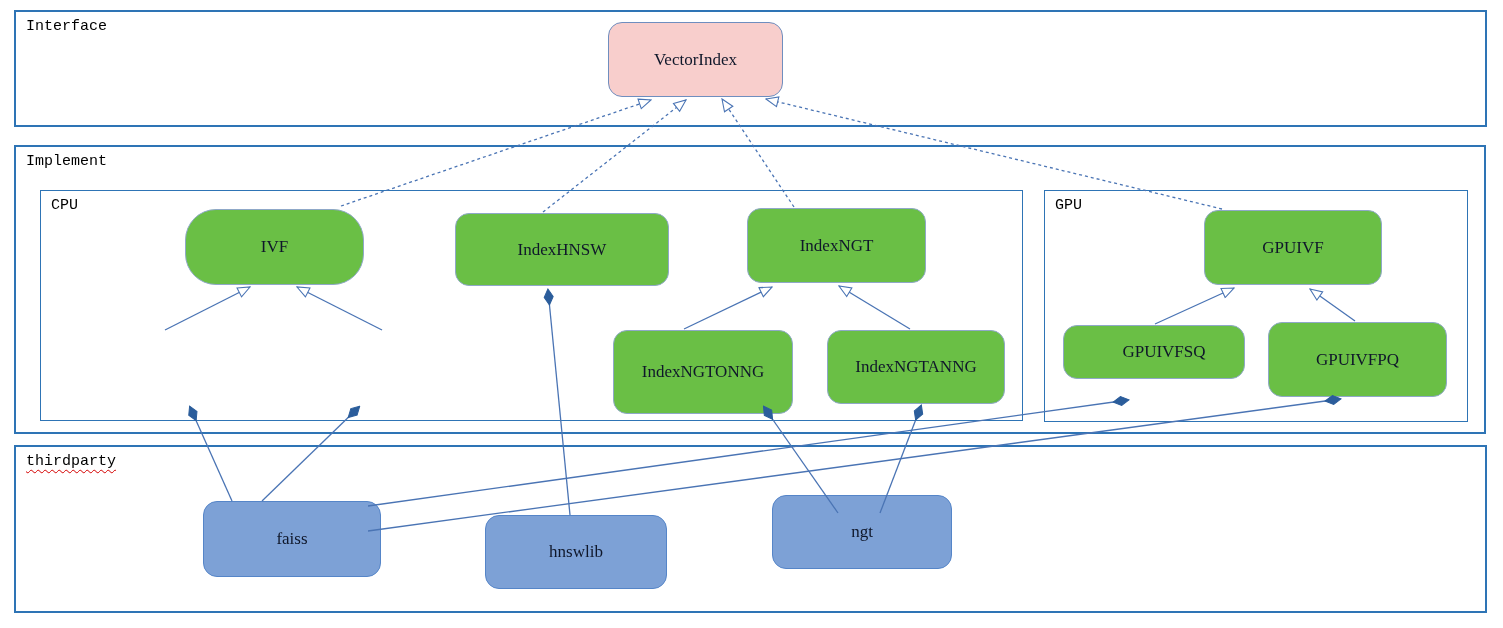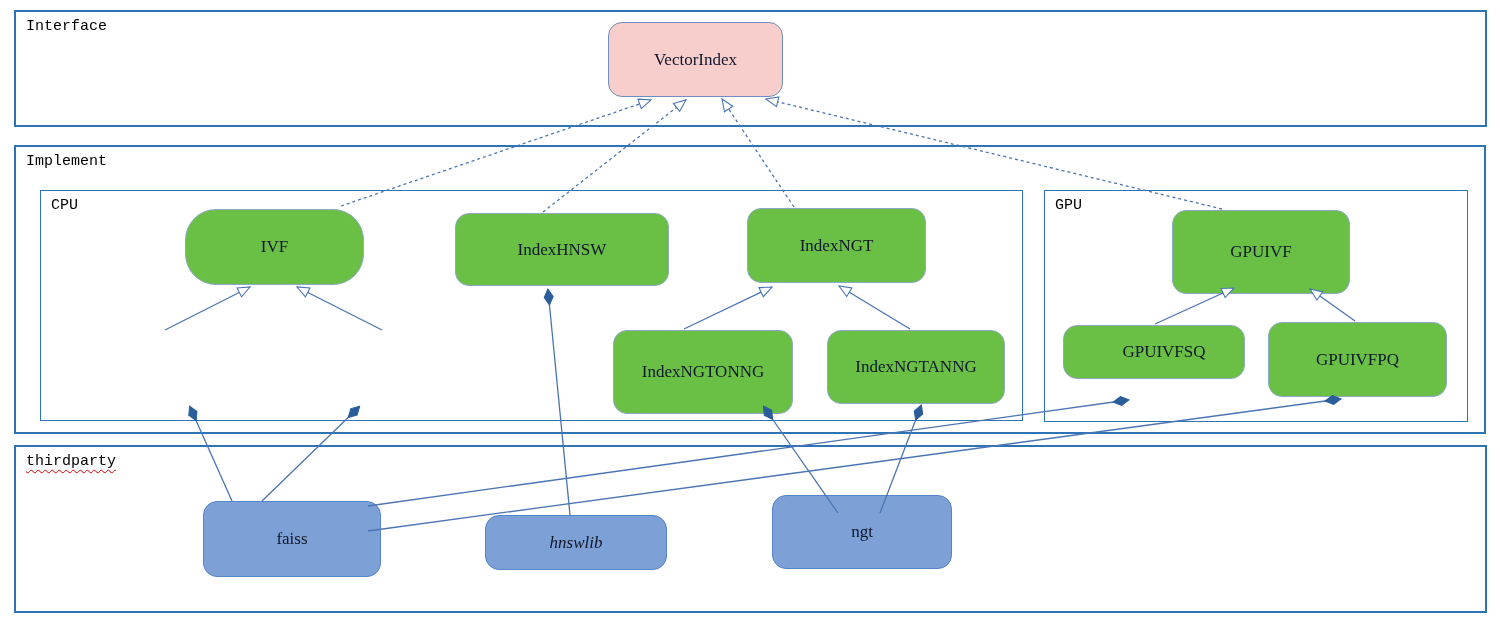--- a/index.html
+++ b/index.html
@@ -102,24 +102,24 @@
     <line x1="570" y1="515" x2="548" y2="290" marker-end="url(#dia)"></line>
     <line x1="838" y1="513" x2="764" y2="407" marker-end="url(#dia)"></line>
     <line x1="880" y1="513" x2="921" y2="406" marker-end="url(#dia)"></line>
   </svg>
 
   <div class="node pink" style="left:608px;top:22px;width:175px;height:75px;">VectorIndex</div>
 
   <div class="node green" style="left:185px;top:209px;width:179px;height:76px;border-radius:31px;">IVF</div>
   <div class="node green" style="left:455px;top:213px;width:214px;height:73px;">IndexHNSW</div>
   <div class="node green" style="left:703px;top:208px;width:179px;height:75px;margin-left:44px;">IndexNGT</div>
-  <div class="node green" style="left:1172px;top:210px;width:178px;height:84px;">GPUIVF</div>
+  <div class="node green" style="left:1204px;top:210px;width:178px;height:75px;">GPUIVF</div>
 
   <div class="node green" style="left:613px;top:330px;width:180px;height:84px;">IndexNGTONNG</div>
   <div class="node green" style="left:827px;top:330px;width:178px;height:74px;">IndexNGTANNG</div>
   <div class="node green" style="left:1063px;top:325px;width:182px;height:54px;padding-left:20px;">GPUIVFSQ</div>
   <div class="node green" style="left:1268px;top:322px;width:179px;height:75px;">GPUIVFPQ</div>
 
   <div class="node blue" style="left:203px;top:501px;width:178px;height:76px;">faiss</div>
-  <div class="node blue" style="left:485px;top:515px;width:182px;height:55px;font-style:italic;">hnswlib</div>
+  <div class="node blue" style="left:485px;top:515px;width:182px;height:74px;">hnswlib</div>
   <div class="node blue" style="left:772px;top:495px;width:180px;height:74px;">ngt</div>
 
 </div>
 
 </body></html>

